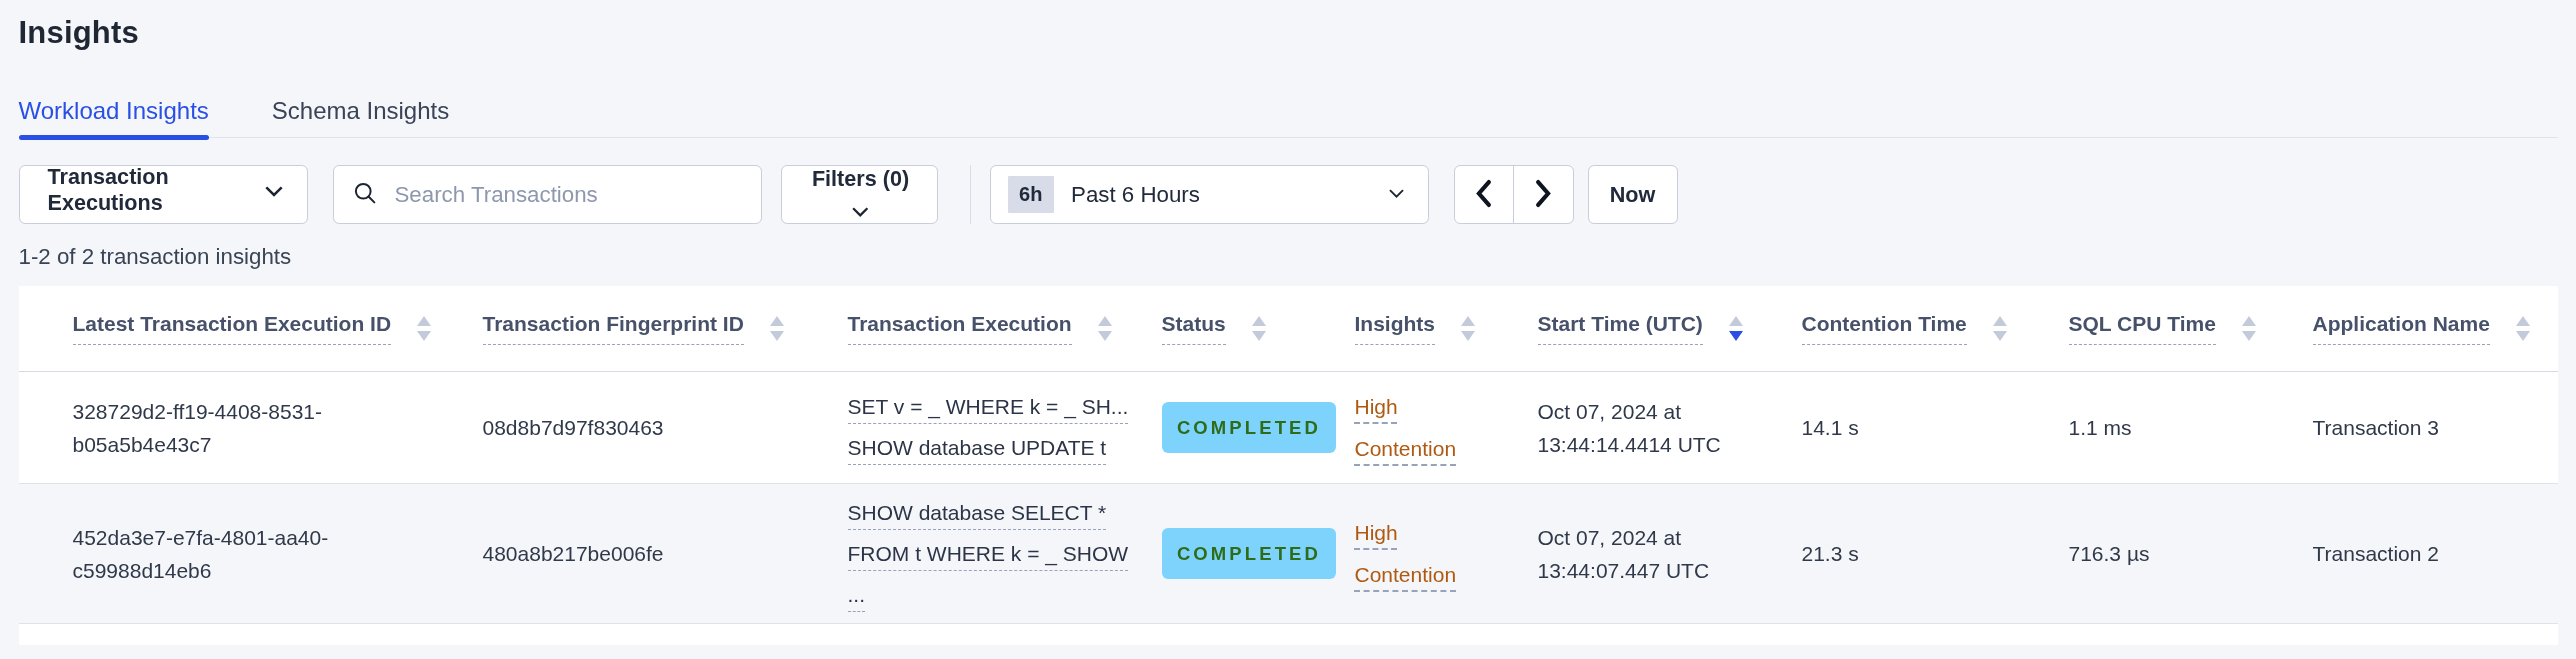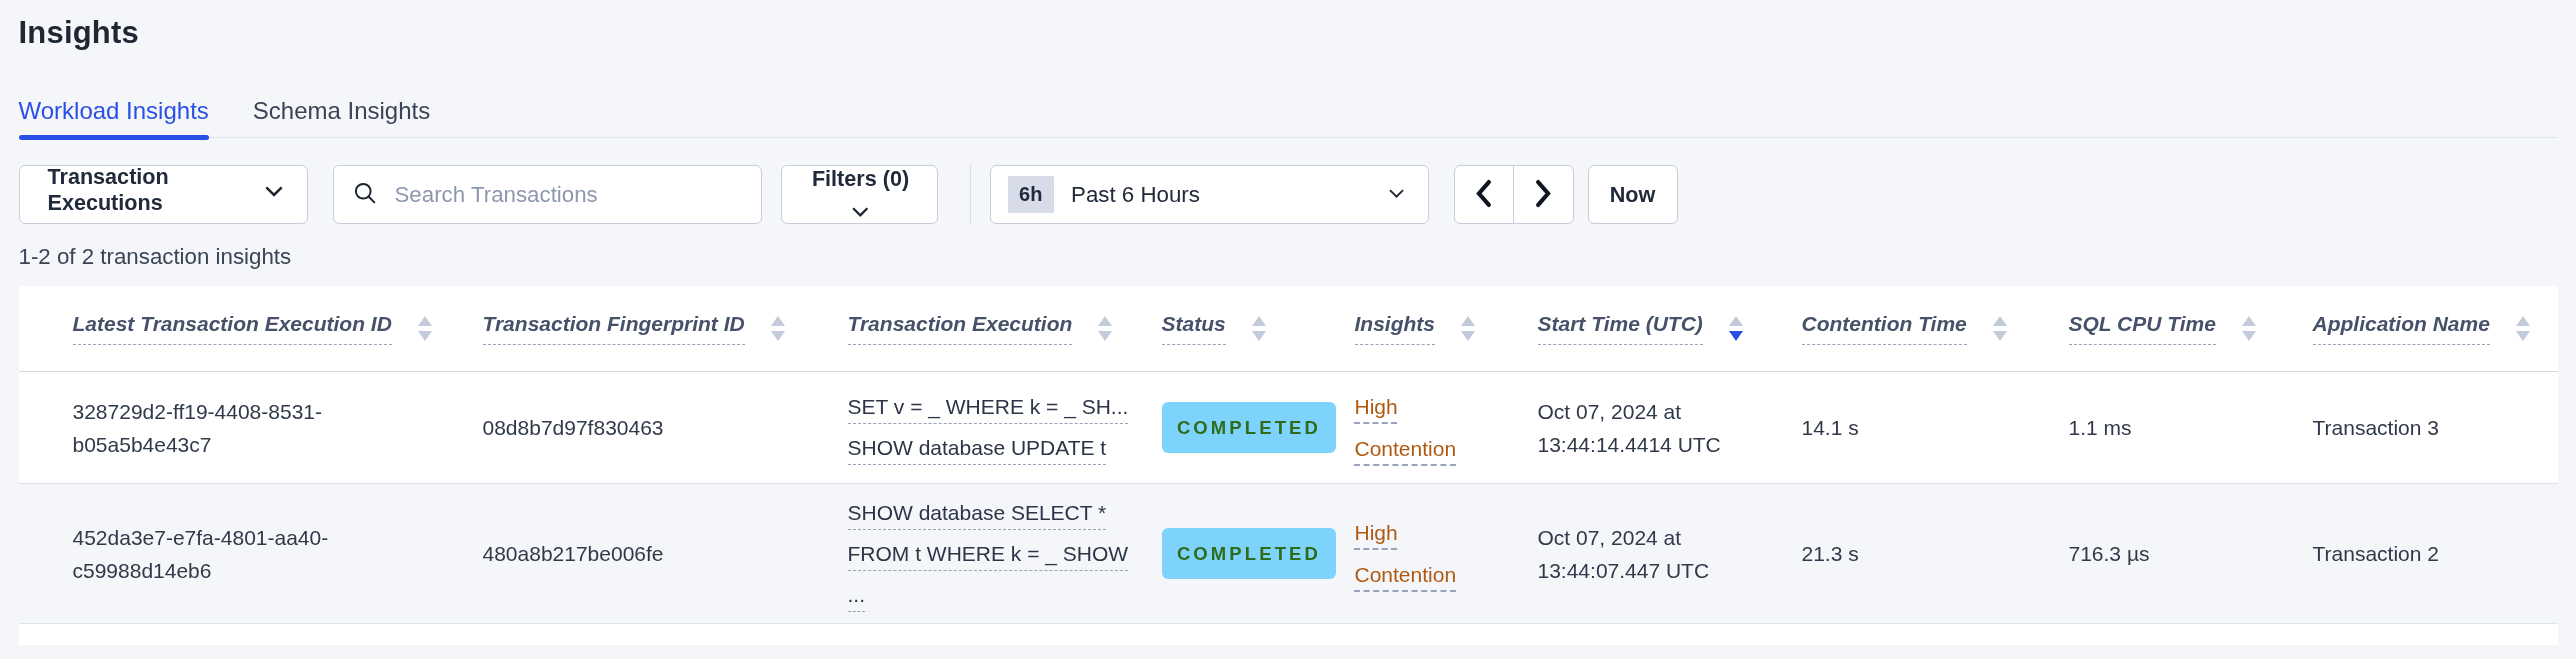--- a/index.html
+++ b/index.html
@@ -11,21 +11,21 @@
     color: #394455;
   }
   .page { padding: 14px 18.5px 0 18.5px; }
 
   .page-title {
     margin: 0; font-size: 31px; line-height: 37px;
     font-weight: bold; color: #1f2734; letter-spacing: 0.2px;
   }
 
   
-  .tabs { display: flex; gap: 44px; margin-top: 45px; border-bottom: 1.5px solid #e0e3ea; }
+  .tabs { display: flex; gap: 63px; margin-top: 45px; border-bottom: 1.5px solid #e0e3ea; }
   .tab { font-size: 24px; line-height: 29px; padding-bottom: 12.3px; position: relative; color: #3a4357; cursor: pointer; }
   .tab.active { color: #2a4fe4; }
   .tab.active::after {
     content: ""; position: absolute; left: 0; right: 0; bottom: -3.1px;
     height: 5.4px; background: #2a4fe4; border-radius: 3.1px;
   }
 
   
   .toolbar { margin-top: 27px; display: flex; align-items: center; }
   .btn {
@@ -64,21 +64,21 @@
   .btn-now { width: 90px; justify-content: center; }
 
   .results-count { margin-top: 20px; font-size: 22.3px; color: #394455; }
 
   
   .card { margin-top: 15.4px; background: #fff; height: 359px; overflow: hidden; }
   table { width: 100%; border-collapse: collapse; table-layout: fixed; }
   th {
     height: 86px; text-align: left; vertical-align: middle; padding: 0 7.7px 0 54px;
     font-size: 21px; font-weight: bold; color: #475169;
-    border-bottom: 1.5px solid #d5d9e2; cursor: pointer; font-style: italic;
+    border-bottom: 1.5px solid #d5d9e2; cursor: pointer;
   }
   .th-inner { display: flex; align-items: center; gap: 26px; }
   .col-label { border-bottom: 1.5px dashed #98a3ba; padding-bottom: 7.7px; white-space: nowrap; }
   .sorter { display: flex; flex-direction: column; gap: 5.4px; flex: 0 0 auto; }
   .tri-up { width: 0; height: 0; border-left: 7.7px solid transparent; border-right: 7.7px solid transparent; border-bottom: 10px solid #c3cad9; }
   .tri-down { width: 0; height: 0; border-left: 7.7px solid transparent; border-right: 7.7px solid transparent; border-top: 10px solid #c3cad9; }
   .sorter.desc .tri-down { border-top-color: #2a4fe4; }
 
   td {
     vertical-align: middle; padding: 0 15.4px 0 54px;

